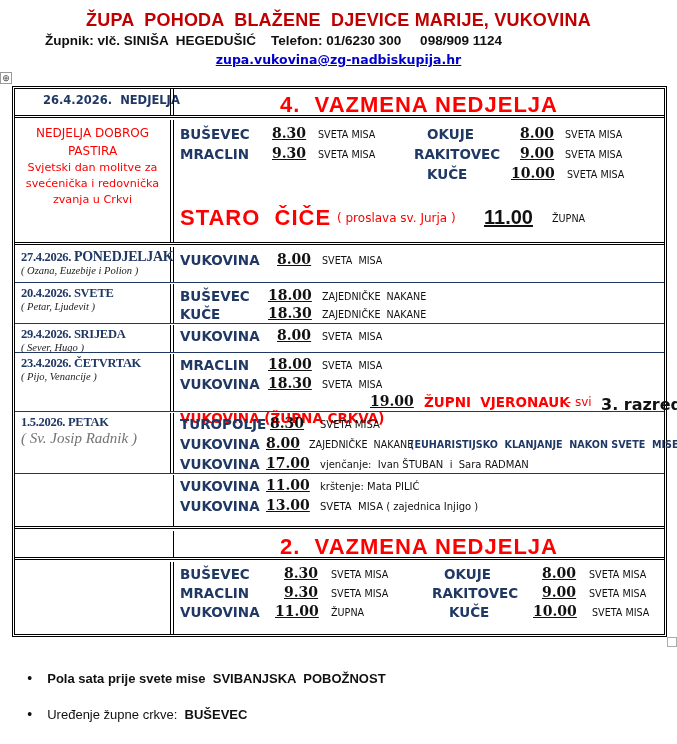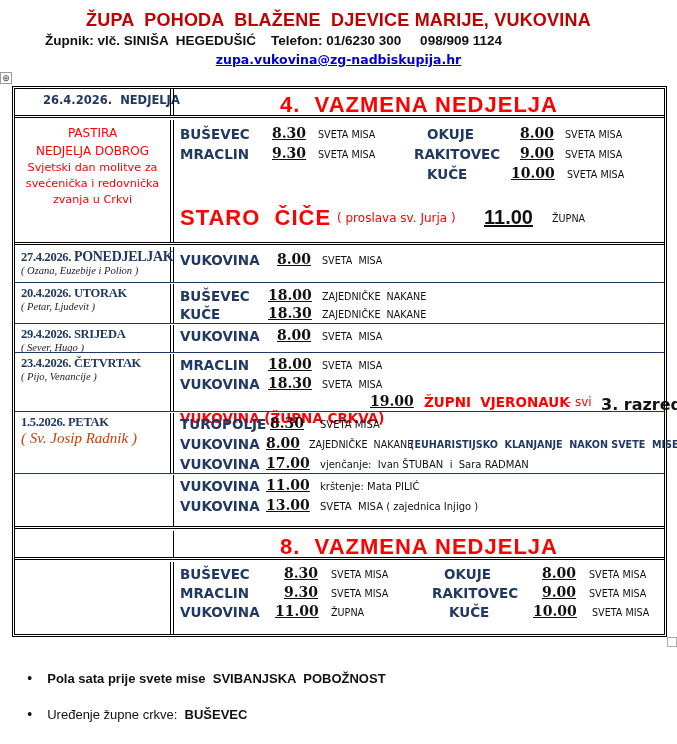--- a/index.html
+++ b/index.html
@@ -16,21 +16,21 @@
   .row { position:absolute; left:0; width:100%; box-sizing:border-box; }
   .lc { position:absolute; left:0; width:156px; top:0; bottom:0; border-right:1px solid #000; box-sizing:border-box; }
   .rc { position:absolute; left:158px; right:0; top:0; bottom:0; border-left:1px solid #000; box-sizing:border-box; }
   .sep-b { border-bottom:1px solid #1f3864; }
   .sep-dbl { border-bottom:3px double #000; }
 
   .date { font-family:"DejaVu Sans", sans-serif; color:#1f3864; font-weight:bold; font-size:11.5px; padding:4px 0 0 6px; white-space:pre;margin-left:22px; }
   .date-serif { font-family:"Liberation Serif", serif; color:#1f3864; font-weight:bold; font-size:12.5px; padding:2px 0 0 6px; white-space:pre; letter-spacing:-0.3px; }
   .date-serif .small { font-size:14px; }
   .saint { font-family:"Liberation Serif", serif; font-style:italic; font-size:10.5px; color:#222; padding-left:6px; white-space:pre; }
-  .saint-red { font-family:"Liberation Serif", serif; font-style:italic; font-size:15px; color:#c2410c; padding-left:6px; white-space:pre; }
+  .saint-red { font-family:"Liberation Serif", serif; font-style:italic; font-size:15px; color:#737373; padding-left:6px; white-space:pre; }
 
   .big-red { font-weight:bold; color:#ff0000; font-size:22px; text-align:center; letter-spacing:1px; padding-top:3px; white-space:pre; }
 
   .note-red { color:#ff0000; font-family:"DejaVu Sans", sans-serif; font-size:11.2px; text-align:center; line-height:16px; padding-top:4px; }
   .note-red .b { font-size:12px; line-height:18px; }
 
   .ln { position:absolute; white-space:pre; }
   .place { font-family:"DejaVu Sans", sans-serif; font-weight:bold; color:#1f3864; font-size:13.5px; }
   .time { font-family:"DejaVu Serif", serif; font-weight:bold; color:#111; font-size:14px; text-decoration:underline; }
   .desc { font-family:"DejaVu Sans", sans-serif; color:#111; font-size:9.6px; }
@@ -66,22 +66,22 @@
         <div class="date">26.4.2026.  NEDJELJA</div>
       </div>
     <div class="rc">
         <div class="big-red">4.  VAZMENA NEDJELJA</div>
       </div>
   </div>
 
   <div class="row sep-dbl" style="top:31px;height:125px;">
     <div class="lc">
       <div class="note-red">
+        <div class="b">NEDJELJA DOBROG</div>
         <div class="b">PASTIRA</div>
-        <div class="b">NEDJELJA DOBROG</div>
         <div>Svjetski dan molitve za</div>
         <div>svećenička i redovnička</div>
         <div>zvanja u Crkvi</div>
       </div>
     </div>
     <div class="rc">
       <span class="ln place" style="left:6px;top:6px;">BUŠEVEC</span>
       <span class="ln time" style="left:98px;top:5px;">8.30</span>
       <span class="ln desc" style="left:144px;top:9px;">SVETA MISA</span>
 
@@ -115,21 +115,21 @@
     </div>
     <div class="rc">
       <span class="ln place" style="left:6px;top:5px;">VUKOVINA</span>
       <span class="ln time" style="left:103px;top:4px;">8.00</span>
       <span class="ln desc" style="left:148px;top:8px;">SVETA  MISA</span>
     </div>
   </div>
 
   <div class="row sep-b" style="top:195px;height:40px;">
     <div class="lc">
-      <div class="date-serif"><span>20.4.2026.</span> <span>UTORAK</span></div>
+      <div class="date-serif"><span>20.4.2026.</span> <span>SVETE</span></div>
       <div class="saint">( Petar, Ljudevit )</div>
     </div>
     <div class="rc">
       <span class="ln place" style="left:6px;top:4px;">BUŠEVEC</span>
       <span class="ln time" style="left:94px;top:3px;">18.00</span>
       <span class="ln desc" style="left:148px;top:7px;">ZAJEDNIČKE  NAKANE</span>
 
       <span class="ln place" style="left:6px;top:22px;">KUČE</span>
       <span class="ln time" style="left:94px;top:21px;">18.30</span>
       <span class="ln desc" style="left:148px;top:25px;">ZAJEDNIČKE  NAKANE</span>
@@ -198,21 +198,21 @@
       <span class="ln desc-n" style="left:146px;top:6px;">krštenje: Mata PILIĆ</span>
 
       <span class="ln place" style="left:6px;top:23px;">VUKOVINA</span>
       <span class="ln time" style="left:92px;top:22px;">13.00</span>
       <span class="ln desc-n" style="left:146px;top:26px;">SVETA  MISA ( zajednica Injigo )</span>
     </div>
   </div>
 
   <div class="row sep-dbl" style="top:442px;height:29px;">
     <div class="rc">
-        <div class="big-red">8.  VAZMENA NEDJELJA</div>
+        <div class="big-red">2.  VAZMENA NEDJELJA</div>
       </div>
   </div>
 
   <div class="row" style="top:473px;height:72px;">
     <div class="lc"></div>
     <div class="rc">
       <span class="ln place" style="left:6px;top:4px;">BUŠEVEC</span>
       <span class="ln time" style="left:110px;top:3px;">8.30</span>
       <span class="ln desc" style="left:157px;top:7px;">SVETA MISA</span>
 

